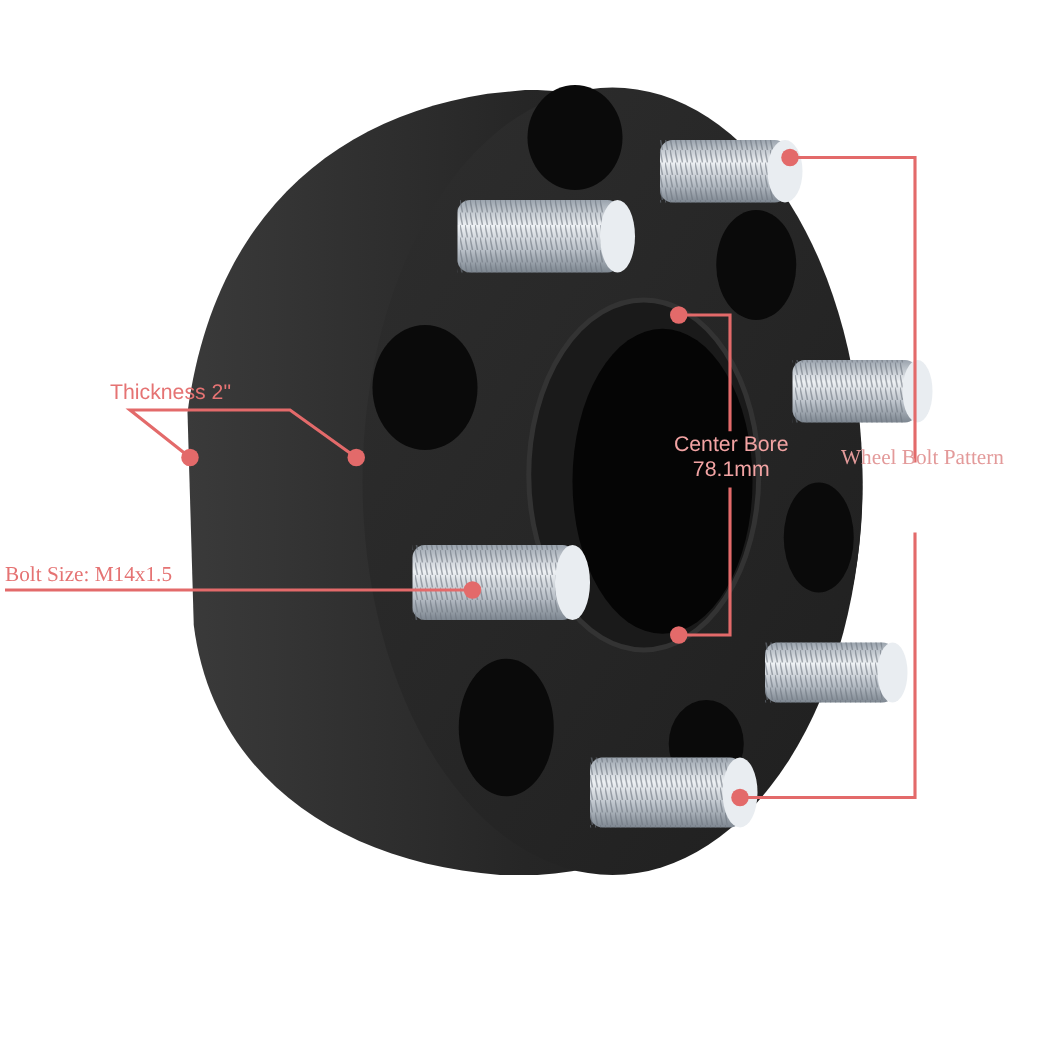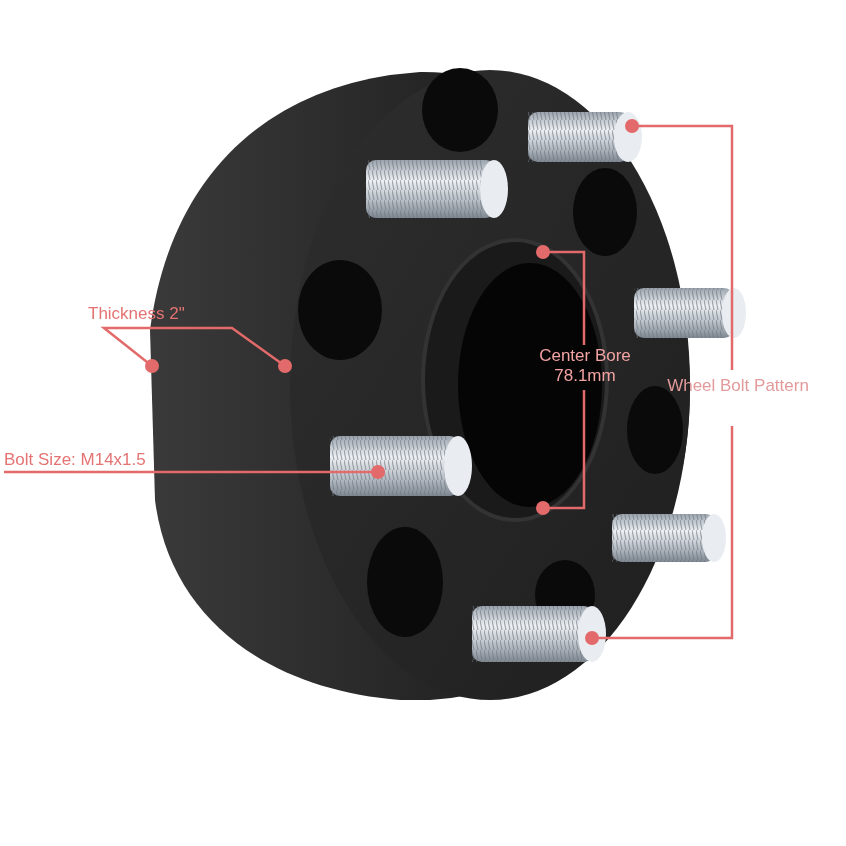--- a/index.html
+++ b/index.html
@@ -101,21 +101,21 @@
       <circle cx="285" cy="366" r="7"></circle>
       <circle cx="378" cy="472" r="7"></circle>
       <circle cx="543" cy="252" r="7"></circle>
       <circle cx="543" cy="508" r="7"></circle>
       <circle cx="632" cy="126" r="7"></circle>
       <circle cx="592" cy="638" r="7"></circle>
     </g>
   </svg>
 
   <div class="label" style="left:88px;top:305px;">Thickness 2"</div>
-  <div class="label" style="left:4px;top:451px;">Bolt Size: M14x1.5</div>
+  <div class="label" style="left:4px;top:451px;font-family:Liberation Serif, serif;">Bolt Size: M14x1.5</div>
   <div class="label center-label" style="left:525px;top:346px;width:120px;">
     <div>Center Bore</div>
     <div>78.1mm</div>
   </div>
-  <div class="label pattern-label" style="left:652px;top:376px;width:172px;">
+  <div class="label pattern-label" style="left:652px;top:356px;width:172px;font-family:Liberation Serif, serif;">
     <div>Wheel Bolt Pattern</div>
   </div>
 </div>
 
 </body></html>

